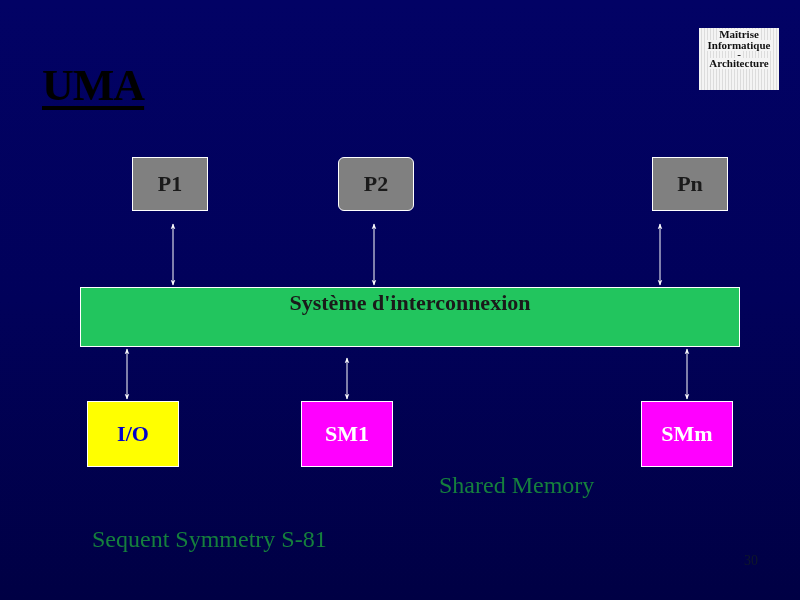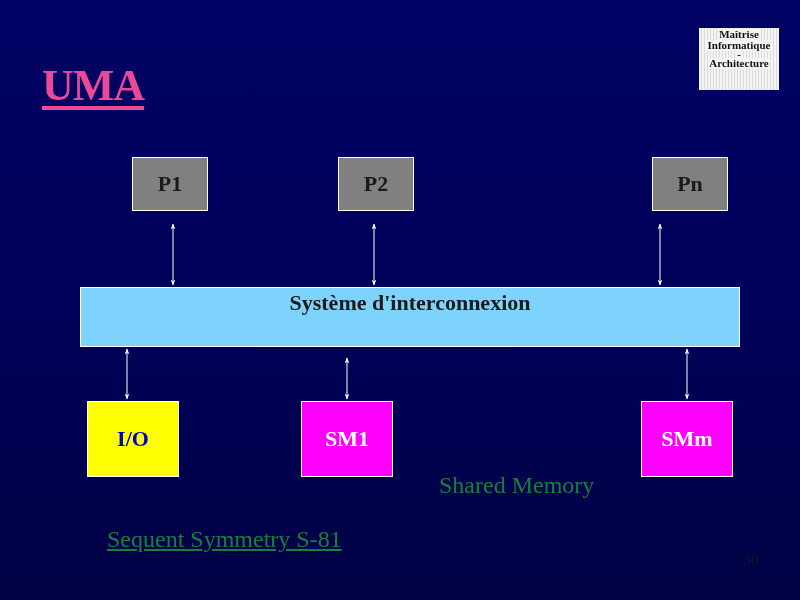--- a/index.html
+++ b/index.html
@@ -3,45 +3,45 @@
   <meta charset="utf-8">
   <style>
     html, body { margin: 0; padding: 0; }
     body {
       width: 800px; height: 600px; position: relative; overflow: hidden;
       background: linear-gradient(to bottom, #020265 0%, #01015a 50%, #000044 100%);
       font-family: "Liberation Serif", "DejaVu Serif", serif;
     }
     .abs { position: absolute; }
     .title {
-      left: 42px; top: 64px; color: #ec4899; font-weight: bold; font-size: 44px;
+      left: 42px; top: 64px; color: #000000; font-weight: bold; font-size: 44px;
       line-height: 44px; letter-spacing: -1px;
       text-decoration: underline; text-decoration-thickness: 4px; text-underline-offset: 6px;
     }
     .logo {
       left: 699px; top: 28px; width: 80px; height: 62px;
       background:
         repeating-linear-gradient(90deg, #f4f4f4 0 2px, #dcdcdc 2px 3px);
       display: flex; flex-direction: column; align-items: center; justify-content: flex-start;
       font-size: 11px; font-weight: bold; color: #111; line-height: 11px; padding-top: 1px; box-sizing: border-box;
     }
     .logo span { background: #f4f4f4; padding: 0 1px; }
     .box {
       border: 1px solid #ffffff; box-sizing: border-box;
       display: flex; align-items: center; justify-content: center;
       font-weight: bold; font-size: 22px;
     }
     .proc { background: #808080; color: #1a1a1a; width: 76px; height: 54px; top: 157px; }
     .bus {
-      left: 80px; top: 287px; width: 660px; height: 60px; background: #7dd3fc; color: #1a1a1a;
+      left: 80px; top: 287px; width: 660px; height: 60px; background: #22c55e; color: #1a1a1a;
       border: 1px solid #ffffff; box-sizing: border-box; text-align: center;
     }
     .bus .l1 { font-weight: bold; font-size: 22px; line-height: 26px; margin-top: 2px; }
     .bus .l2 { font-size: 22px; line-height: 28px; }
-    .mem { width: 92px; height: 76px; top: 401px; }
+    .mem { width: 92px; height: 66px; top: 401px; }
     .io { background: #ffff00; color: #0000cc; }
     .sm { background: #ff00ff; color: #ffffff; }
     .label { color: #15803d; font-size: 24px; }
     .pnum { color: #0f172a; font-size: 14px; left: 744px; top: 553px; }
     svg.arrows { position: absolute; left: 0; top: 0; }
   </style>
 </head>
 <body>
 
 <div class="abs title">UMA</div>
@@ -49,21 +49,21 @@
 <div class="abs logo">
   <span>Maîtrise</span>
   <span>Informatique</span>
   <span style="line-height:7px;">-</span>
   <span>Architecture</span>
 </div>
 
 <div class="abs box proc" style="left:132px;">
   <span>P1</span>
 </div>
-<div class="abs box proc" style="left:338px;">
+<div class="abs box proc" style="left:338px;border-radius:6px;">
   <span>P2</span>
 </div>
 <div class="abs box proc" style="left:618px;margin-left:34px;">
   <span>Pn</span>
 </div>
 
 <div class="abs bus">
   <div class="l1">Système d'interconnexion</div>
 </div>
 
@@ -85,14 +85,14 @@
   </defs>
   <line x1="173" y1="224" x2="173" y2="285" stroke="#fff" stroke-width="1" marker-start="url(#ah)" marker-end="url(#ah)"></line>
   <line x1="374" y1="224" x2="374" y2="285" stroke="#fff" stroke-width="1" marker-start="url(#ah)" marker-end="url(#ah)"></line>
   <line x1="660" y1="224" x2="660" y2="285" stroke="#fff" stroke-width="1" marker-start="url(#ah)" marker-end="url(#ah)"></line>
   <line x1="127" y1="349" x2="127" y2="399" stroke="#fff" stroke-width="1" marker-start="url(#ah)" marker-end="url(#ah)"></line>
   <line x1="347" y1="358" x2="347" y2="399" stroke="#fff" stroke-width="1" marker-start="url(#ah)" marker-end="url(#ah)"></line>
   <line x1="687" y1="349" x2="687" y2="399" stroke="#fff" stroke-width="1" marker-start="url(#ah)" marker-end="url(#ah)"></line>
 </svg>
 
 <div class="abs label" style="left:439px; top:472px;">Shared Memory</div>
-<div class="abs label" style="left:107px; top:526px;text-decoration:underline;">Sequent Symmetry S-81</div>
+<div class="abs label" style="left:92px; top:526px;">Sequent Symmetry S-81</div>
 <div class="abs pnum">30</div>
 
 </body></html>

